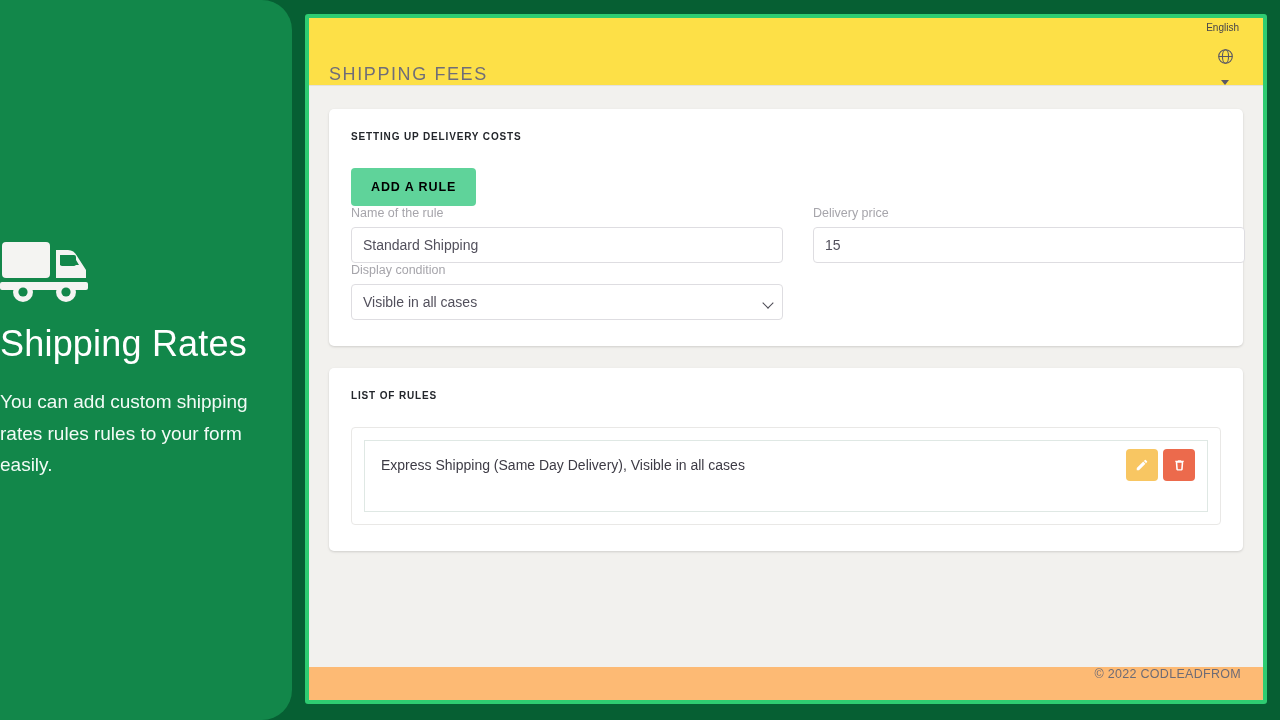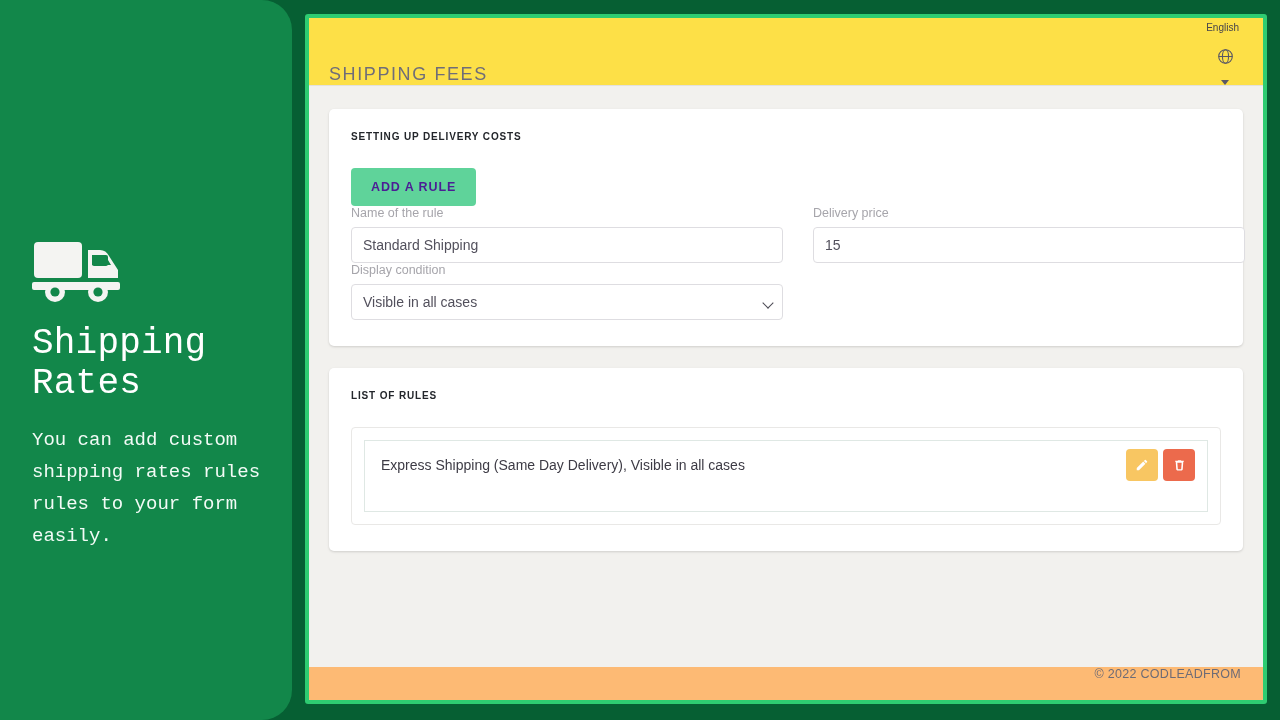--- a/index.html
+++ b/index.html
@@ -16,24 +16,23 @@
     position: absolute;
     left: 0; top: 0;
     width: 292px; height: 720px;
     background: #12874a;
     border-top-right-radius: 30px;
     border-bottom-right-radius: 30px;
     color: #ffffff;
   }
   #promo-inner {
     position: absolute;
-    left: 32px;
+    left: 0;
     top: 238px;
     width: 280px;
-    font-family: Liberation Mono, monospace;
   }
   #truck-icon { display: block; margin-bottom: 22px; }
   #promo-title {
     font-size: 36px;
     font-weight: 400;
     letter-spacing: 0.2px;
     margin: 0 0 22px 0;
     line-height: 1.1;
     color: #ffffff;
   }
@@ -135,21 +134,21 @@
   .card-heading {
     font-size: 10px;
     font-weight: bold;
     letter-spacing: 0.85px;
     color: #23262b;
     margin: 0 0 26px 0;
   }
 
   #add-rule-button {
     background: #5fd39a;
-    color: #4c1d95;
+    color: #000000;
     border: none;
     border-radius: 4px;
     font-size: 12.5px;
     font-weight: bold;
     letter-spacing: 0.9px;
     padding: 12px 20px;
     cursor: pointer;
     font-family: "Liberation Sans", sans-serif;
     display: inline-block;
     text-align: right;

